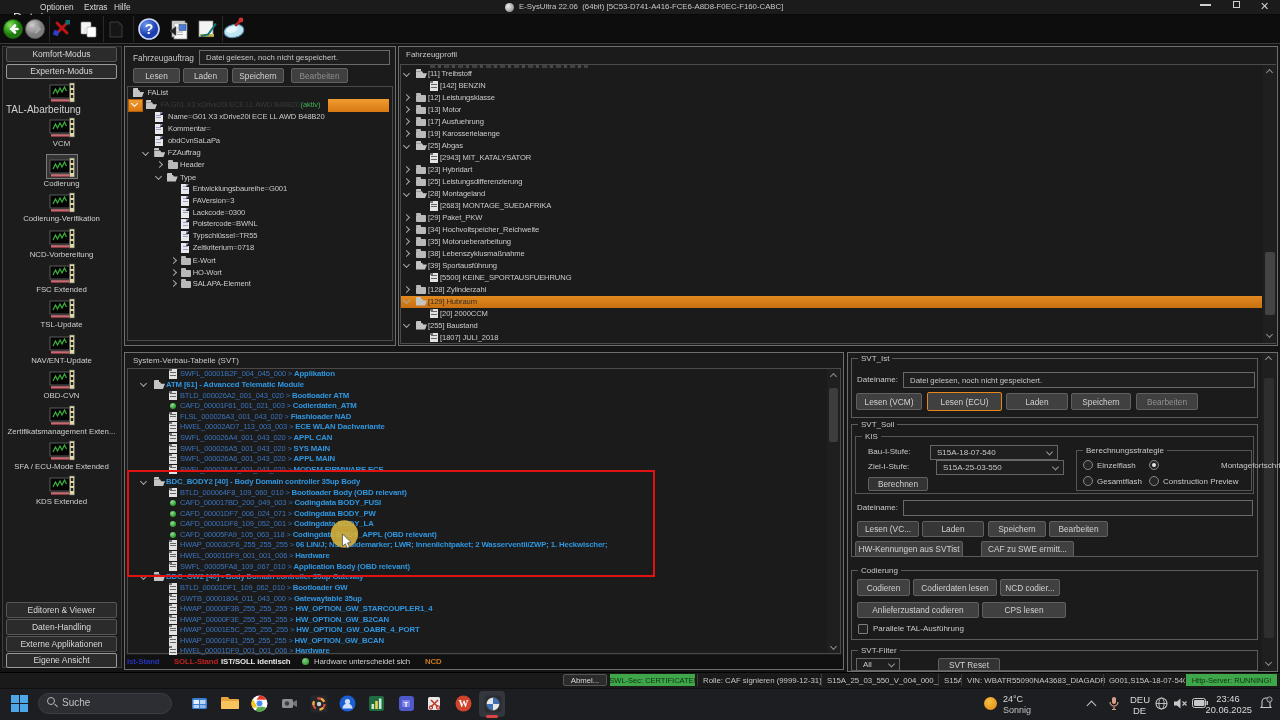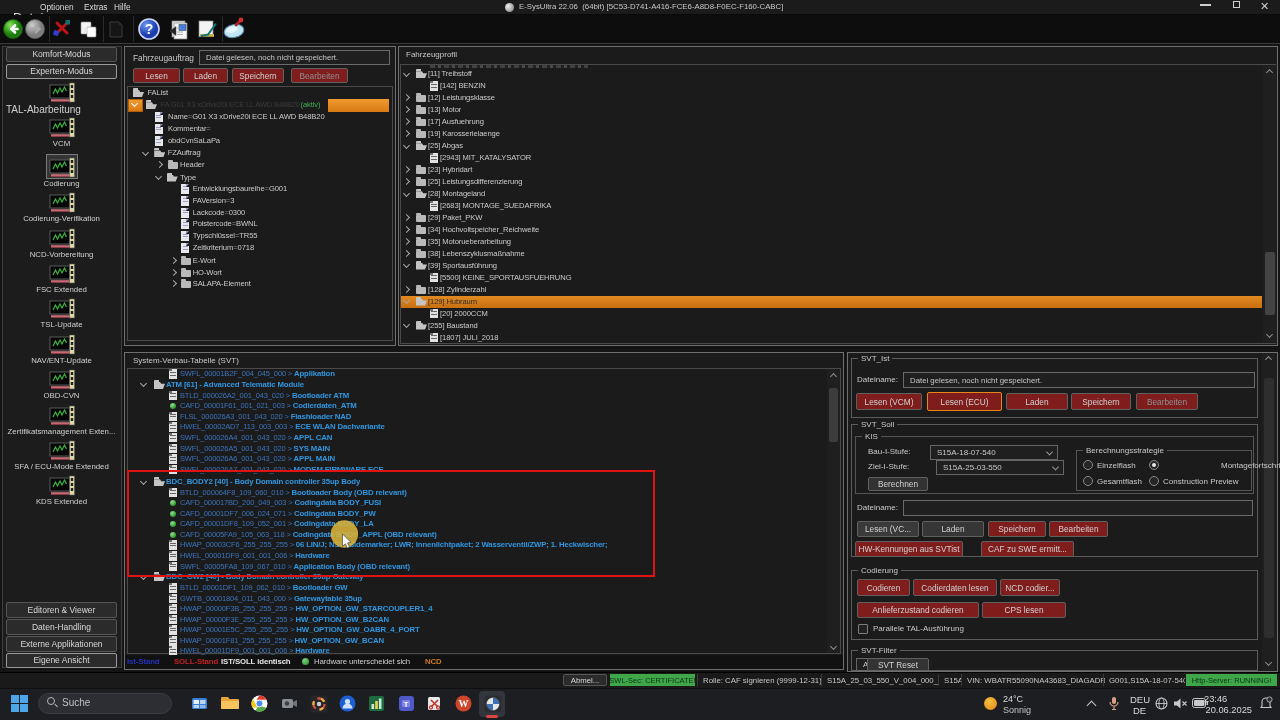--- a/index.html
+++ b/index.html
@@ -1,20 +1,20 @@
 <!DOCTYPE html>
 <html><head><meta charset="utf-8"><style>
 *{margin:0;padding:0;box-sizing:border-box}
 html,body{width:1280px;height:720px;background:#000;overflow:hidden}
 body{font-family:"Liberation Sans",sans-serif;color:#ccc}
 #root{position:absolute;left:0;top:0;width:1280px;height:720px;background:#141414;overflow:hidden}
 .abs{position:absolute}
 .panel{position:absolute;background:#1b1b1b;border:1px solid #6f6f6f}
 .ibox{position:absolute;background:#1d1d1d;border:1px solid #4a4a4a}
-.btn{position:absolute;background:#7f1d1d;border:1px solid #606060;border-radius:2px;color:#d2d2d2;
+.btn{position:absolute;background:#404040;border:1px solid #606060;border-radius:2px;color:#d2d2d2;
  font-size:8.3px;display:flex;align-items:center;justify-content:center;white-space:nowrap}
 .sbtn{position:absolute;background:#2b2b2b;border:1px solid #555;border-radius:2px;color:#d8d8d8;
  font-size:8.5px;display:flex;align-items:center;justify-content:center}
 .fld{position:absolute;background:#1f1f1f;border:1px solid #6a6a6a;color:#c8c8c8;font-size:7.8px;
  display:flex;align-items:center;padding-left:6px;white-space:nowrap}
 .lbl{position:absolute;font-size:8px;color:#c9c9c9;white-space:nowrap}
 .grp{position:absolute;border:1px solid #5c5c5c}
 .grp>span{position:absolute;top:-5px;left:6px;background:#1b1b1b;padding:0 3px;font-size:8px;color:#c9c9c9;white-space:nowrap}
 .row{position:absolute;font-size:7.6px;letter-spacing:-0.1px;white-space:nowrap;height:12px;line-height:12px;color:#cbcbcb}
 .row span{display:inline-block;vertical-align:top}
@@ -521,21 +521,21 @@
       <div class="btn" style="left:913px;top:579px;width:84px;height:17px">Codierdaten lesen</div>
       <div class="btn" style="left:1000px;top:579px;width:60px;height:17px">NCD codier...</div>
       <div class="btn" style="left:857px;top:602px;width:122px;height:16px">Anlieferzustand codieren</div>
       <div class="btn" style="left:982px;top:602px;width:84px;height:16px">CPS lesen</div>
       <div class="cb" style="left:858px;top:624px"></div>
       <div class="lbl" style="left:873px;top:624px">Parallele TAL-Ausführung</div>
       <div class="grp" style="left:851px;top:650px;width:407px;height:21px">
         <span>SVT-Filter</span>
       </div>
       <div class="combo" style="left:856px;top:658px;width:44px;height:13px">All<i></i></div>
-      <div class="btn" style="left:867px;top:658px;width:62px;height:13px;background:#333">SVT Reset</div>
+      <div class="btn" style="left:938px;top:658px;width:62px;height:13px;background:#333">SVT Reset</div>
     </div>
 <div class="abs" style="left:0;top:672px;width:1280px;height:16px;background:#1a1a1a;border-top:1px solid #000"></div>
 <div class="abs" style="left:0;top:0">
       <div class="sbtn" style="left:563px;top:674px;width:44px;height:12px;font-size:7.8px">Abmel...</div>
       <div class="abs" style="left:610px;top:674px;width:85px;height:12px;background:#3fa649;color:#0b3312;font-size:7.5px;display:flex;align-items:center;justify-content:center;white-space:nowrap;overflow:hidden">SWL-Sec: CERTIFICATE!</div>
       <div class="abs" style="left:697px;top:674px;width:124px;height:12px;color:#c6c6c6;font-size:7.8px;display:flex;align-items:center;white-space:nowrap;overflow:hidden;border-left:1px solid #3a3a3a;padding-left:5px">Rolle: CAF signieren (9999-12-31)</div>
       <div class="abs" style="left:821px;top:674px;width:117px;height:12px;color:#c6c6c6;font-size:7.8px;display:flex;align-items:center;white-space:nowrap;overflow:hidden;border-left:1px solid #3a3a3a;padding-left:5px">S15A_25_03_550_V_004_000_002</div>
       <div class="abs" style="left:938px;top:674px;width:23px;height:12px;color:#c6c6c6;font-size:7.8px;display:flex;align-items:center;white-space:nowrap;overflow:hidden;border-left:1px solid #3a3a3a;padding-left:5px">S15A</div>
       <div class="abs" style="left:961px;top:674px;width:144px;height:12px;color:#c6c6c6;font-size:7.8px;display:flex;align-items:center;white-space:nowrap;overflow:hidden;border-left:1px solid #3a3a3a;padding-left:5px">VIN: WBATR55090NA43683_DIAGADR10</div>
       <div class="abs" style="left:1103px;top:674px;width:82px;height:12px;color:#c6c6c6;font-size:7.8px;display:flex;align-items:center;white-space:nowrap;overflow:hidden;border-left:1px solid #3a3a3a;padding-left:5px">G001,S15A-18-07-540</div>
@@ -641,19 +641,19 @@
       </svg>
       <svg class="abs" style="left:1174px;top:698px" width="14" height="11" viewBox="0 0 14 11">
         <path d="M0 3.5 h3 l3.5-3 v10 l-3.5-3 h-3 z" fill="#c8c8c8"></path>
         <path d="M8.5 3.5 l4 4 M12.5 3.5 l-4 4" stroke="#c8c8c8" stroke-width="1.1"></path>
       </svg>
       <svg class="abs" style="left:1192px;top:698px" width="16" height="10" viewBox="0 0 16 10">
         <rect x="0.5" y="0.5" width="13" height="9" rx="2" fill="none" stroke="#c8c8c8" stroke-width="1"></rect>
         <rect x="2" y="2" width="10.5" height="6" rx="1" fill="#c8c8c8"></rect>
         <rect x="14.5" y="3" width="1.5" height="4" fill="#c8c8c8"></rect>
       </svg>
-      <div class="abs" style="left:1204px;top:694px;width:48px;text-align:left;font-size:9.3px;color:#d8d8d8">23:46</div>
+      <div class="abs" style="left:1204px;top:694px;width:48px;text-align:center;font-size:9.3px;color:#d8d8d8">23:46</div>
       <div class="abs" style="left:1204px;top:705px;width:48px;text-align:right;font-size:9.3px;color:#d8d8d8">20.06.2025</div>
       <svg class="abs" style="left:1259px;top:696px" width="14" height="14" viewBox="0 0 14 14">
         <path d="M3 10 v-4 a4 4 0 0 1 8 0 v4 l1 1.5 H2 z" fill="none" stroke="#c8c8c8" stroke-width="1.1"></path>
         <circle cx="10.5" cy="3.5" r="2.6" fill="#2a2c30" stroke="#c8c8c8" stroke-width="0.8"></circle>
       </svg>
     </div>
 </div>
 </body></html>

